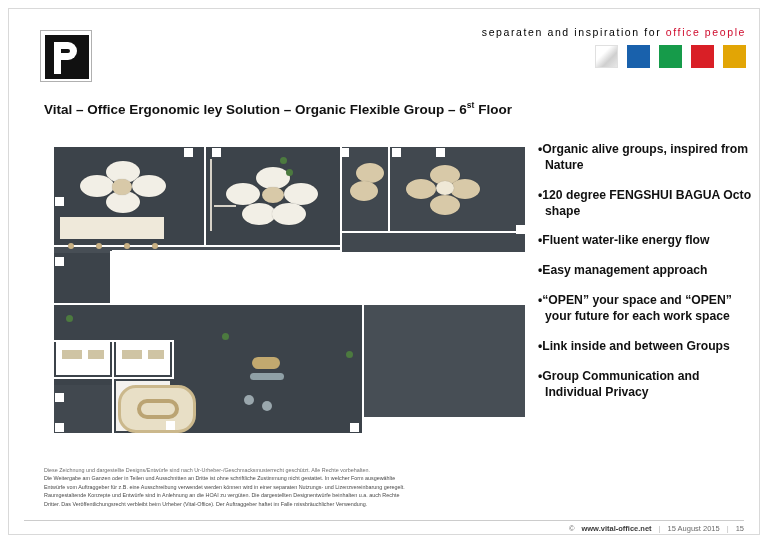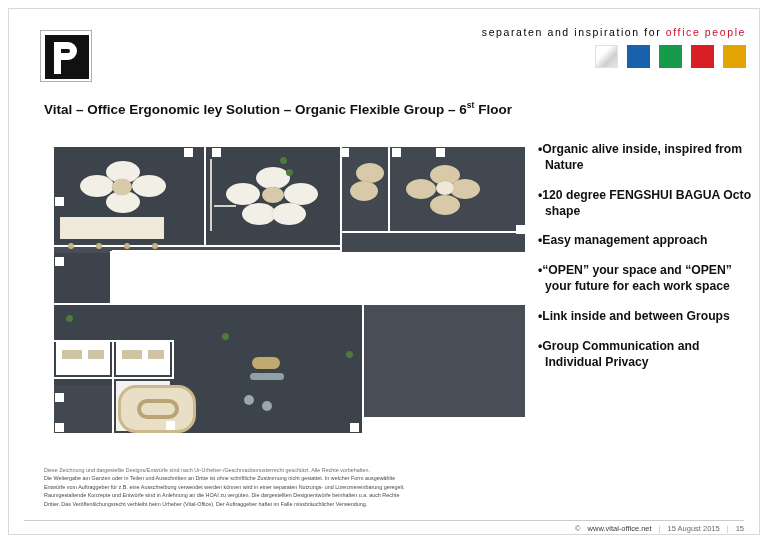--- a/index.html
+++ b/index.html
@@ -193,21 +193,21 @@
     position: absolute;
     right: 24px; top: 524px;
     font-size: 7.5px;
     color: #6b6b6b;
     display: flex;
     align-items: center;
     gap: 7px;
     white-space: nowrap;
   }
   .footer .sep { color: #b9b9b9; }
-  .footer .url { color: #3a3a3a; }
+  .footer .url { color: #3a3a3a; font-weight: bold; }
 </style>
 </head>
 <body>
 
 <div class="slide">
   <div class="frame"></div>
 
   <div class="logo-box">
     <div class="blk"></div>
     <div class="pline"></div>
@@ -332,22 +332,23 @@
     <div class="marker" style="left:150px;top:150px;"></div>
     <div class="marker" style="left:296px;top:278px;"></div>
     <div class="marker" style="left:462px;top:80px;"></div>
     <div class="marker" style="left:112px;top:276px;"></div>
 
     <div class="pl" style="left:156px;top:14px;width:2px;height:72px;background:#d7d2c8;"></div>
     <div class="pl" style="left:160px;top:60px;width:22px;height:2px;background:#d7d2c8;"></div>
   </div>
 
   <div class="bullets">
-    <div class="bullet">•Organic alive inside, inspired from Nature</div>
+    <div class="bullet">•Organic alive groups, inspired from Nature</div>
     <div class="bullet">•120 degree FENGSHUI BAGUA Octo shape</div>
+    <div class="bullet">•Fluent water-like energy flow</div>
     <div class="bullet">•Easy management approach</div>
     <div class="bullet">•“OPEN” your space and “OPEN” your future for each work space</div>
     <div class="bullet">•Link inside and between Groups</div>
     <div class="bullet">•Group Communication and Individual Privacy</div>
   </div>
 
   <div class="legal">
     <div class="l1">Diese Zeichnung und dargestellte Designs/Entwürfe sind nach Ur-Urheber-/Geschmacksmusterrecht geschützt. Alle Rechte vorbehalten.</div>
     <div>Die Weitergabe am Ganzen oder in Teilen und Ausschnitten an Dritte ist ohne schriftliche Zustimmung nicht gestattet. In welcher Form ausgewählte</div>
     <div>Entwürfe vom Auftraggeber für z.B. eine Ausschreibung verwendet werden können wird in einer separaten Nutzungs- und Lizenzvereinbarung geregelt.</div>

